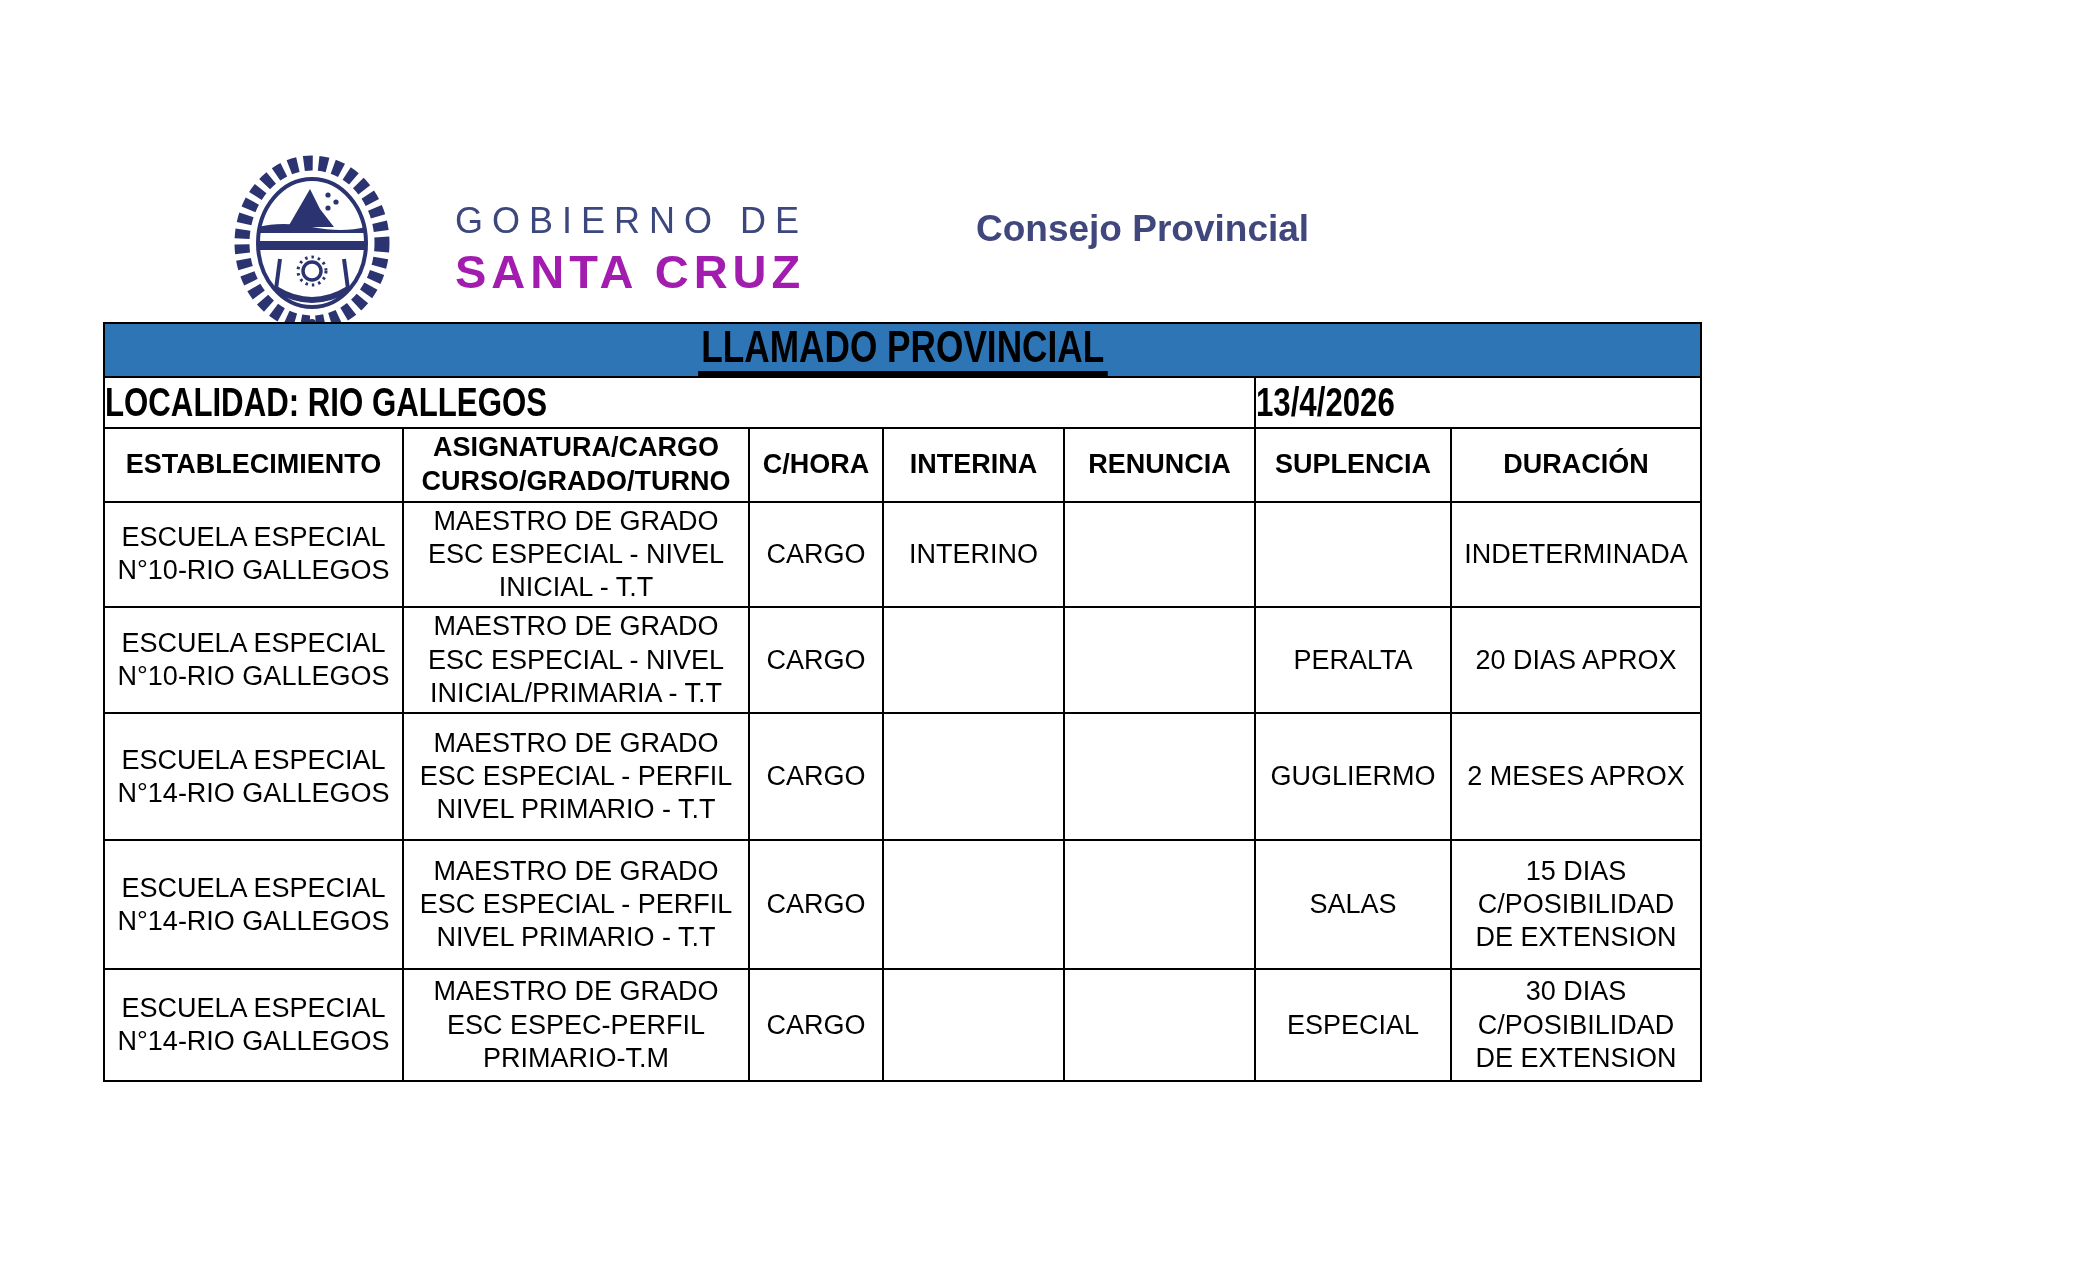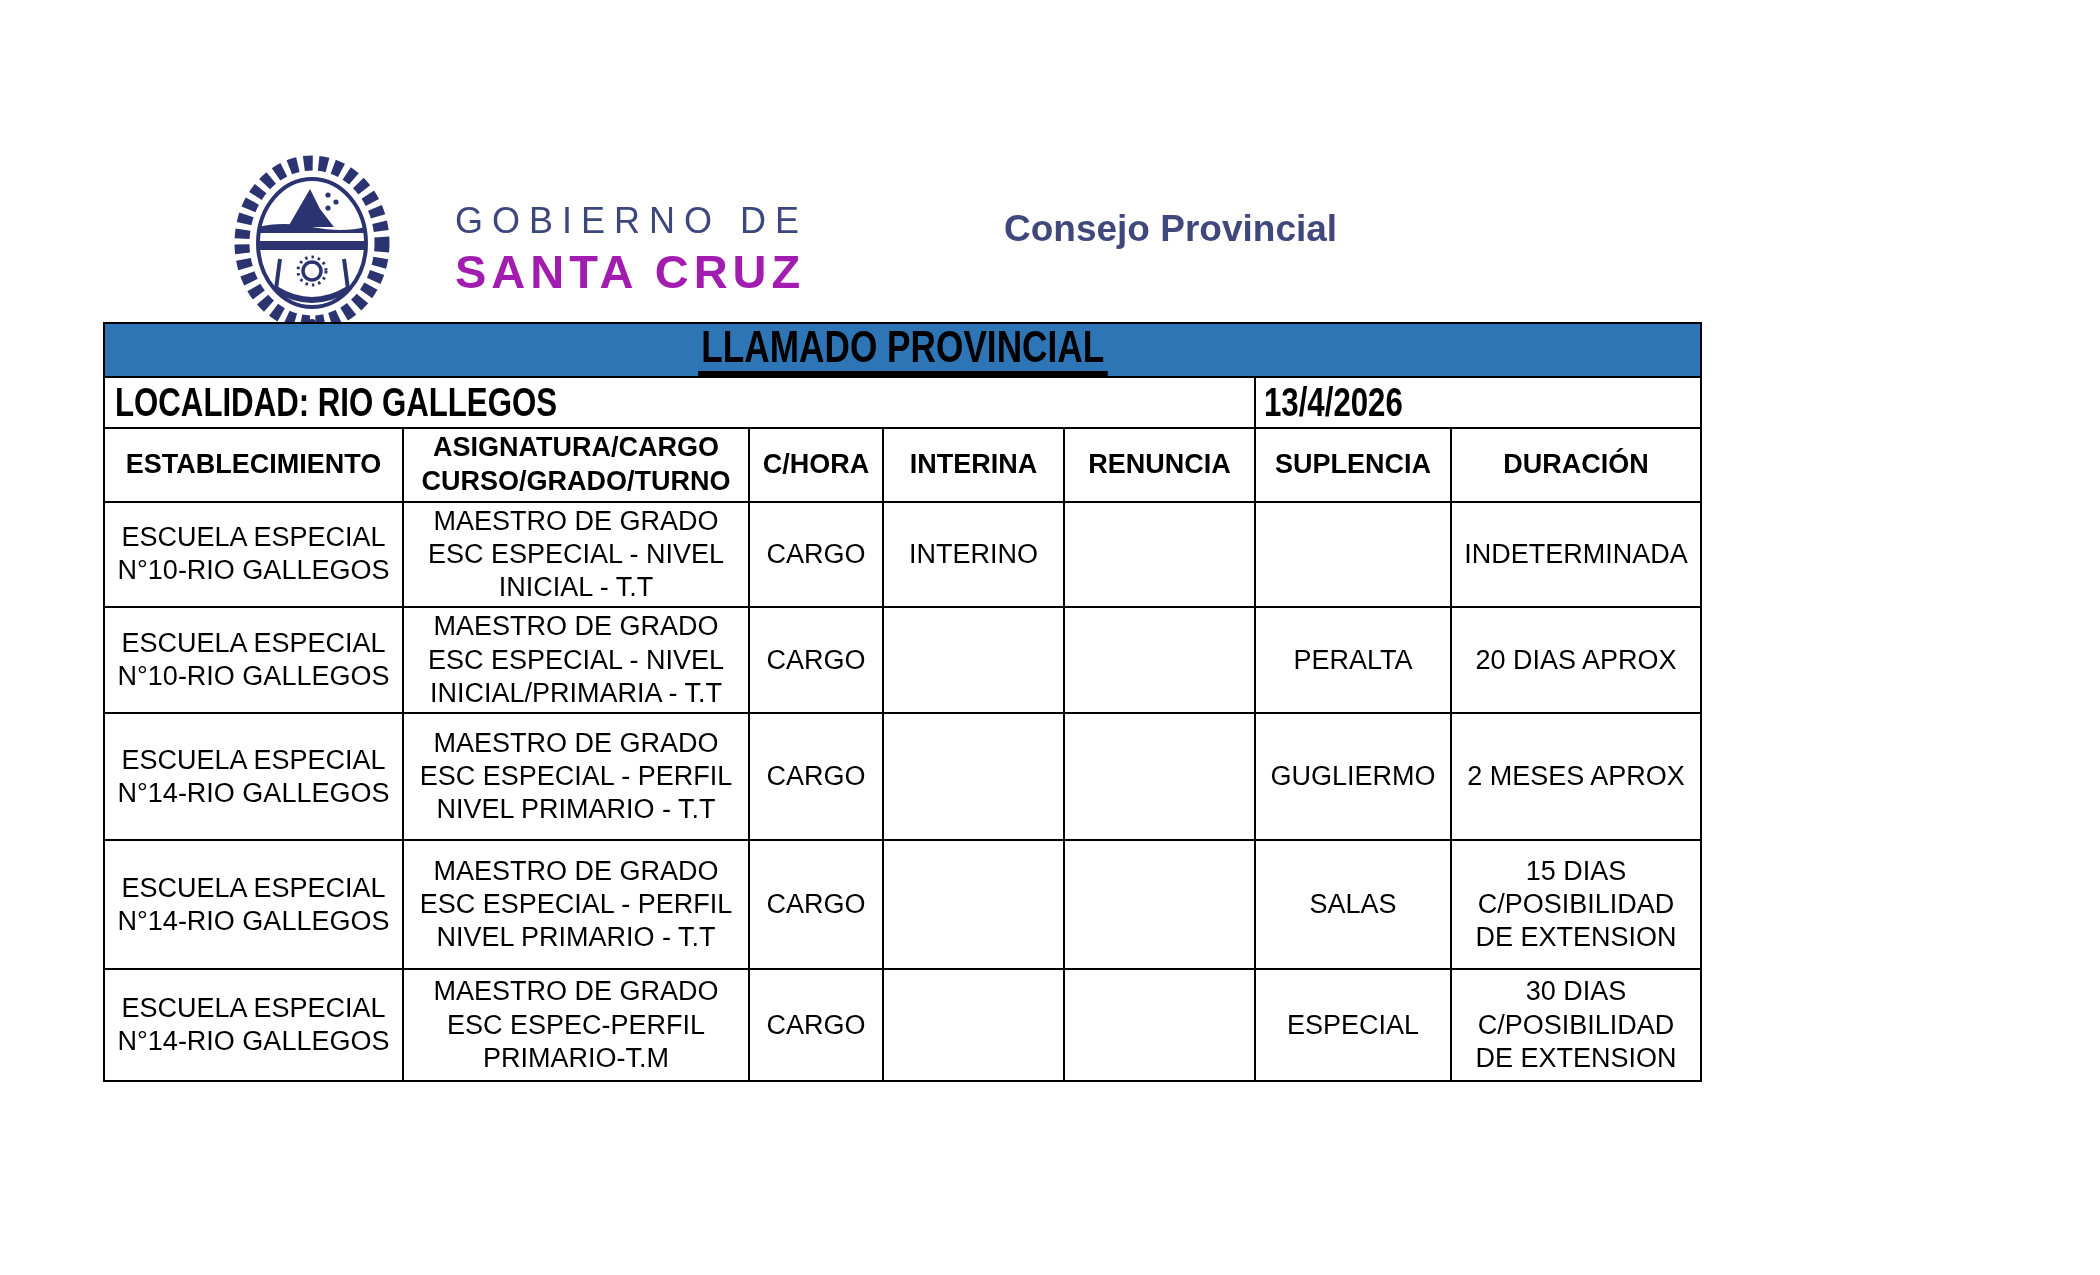--- a/index.html
+++ b/index.html
@@ -11,46 +11,46 @@
   .logo { position: absolute; left: 222px; top: 155px; width: 180px; height: 185px; }
   .gov-block { position: absolute; left: 455px; top: 200px; }
   .gov-line1 {
     font-size: 36px; font-weight: 500; letter-spacing: 9px;
     color: #3c477d; white-space: nowrap;
   }
   .gov-line2 {
     font-size: 47px; font-weight: 800; letter-spacing: 5px;
     color: #a21caf; white-space: nowrap; margin-top: 2px;
   }
-  .council-block { position: absolute; left: 1004px; top: 208px; line-height: 1.12; }
+  .council-block { position: absolute; left: 976px; top: 208px; line-height: 1.12; }
   .council-block div {
     font-size: 37px; font-weight: 600; color: #40477c; white-space: nowrap;
   }
 
   
   table.main {
     position: absolute; left: 103px; top: 322px; width: 1597px;
     border-collapse: collapse; table-layout: fixed;
   }
   table.main td, table.main th { border: 2px solid #000; overflow: hidden; }
 
   .banner-cell { height: 44px; text-align: center; vertical-align: middle; }
   .banner-title {
     display: inline-block; font-size: 44px; font-weight: 800;
     border-bottom: 5px solid #000; line-height: 1.05; padding: 0 4px 1px 4px;
     transform: scaleX(0.80); transform-origin: center;
     white-space: nowrap; color: #000;
   }
 
-  .locality-cell { height: 51px; vertical-align: middle; padding-left: 10px; }
+  .locality-cell { height: 51px; vertical-align: middle; }
   .locality-text, .date-text {
     display: inline-block; font-size: 40px; font-weight: 800;
     transform: scaleX(0.78); transform-origin: left center; white-space: nowrap;
   }
-  .date-cell { height: 51px; vertical-align: middle; padding-left: 8px; }
+  .date-cell { height: 51px; vertical-align: middle; }
 
   th.col-header {
     height: 66px; vertical-align: middle; text-align: center;
     font-size: 27px; font-weight: 700; white-space: pre-line; line-height: 1.25;
     padding: 2px 4px;
   }
 
   td.data-cell {
     vertical-align: middle; text-align: center;
     font-size: 27px; font-weight: 400; white-space: pre-line; line-height: 1.23;

